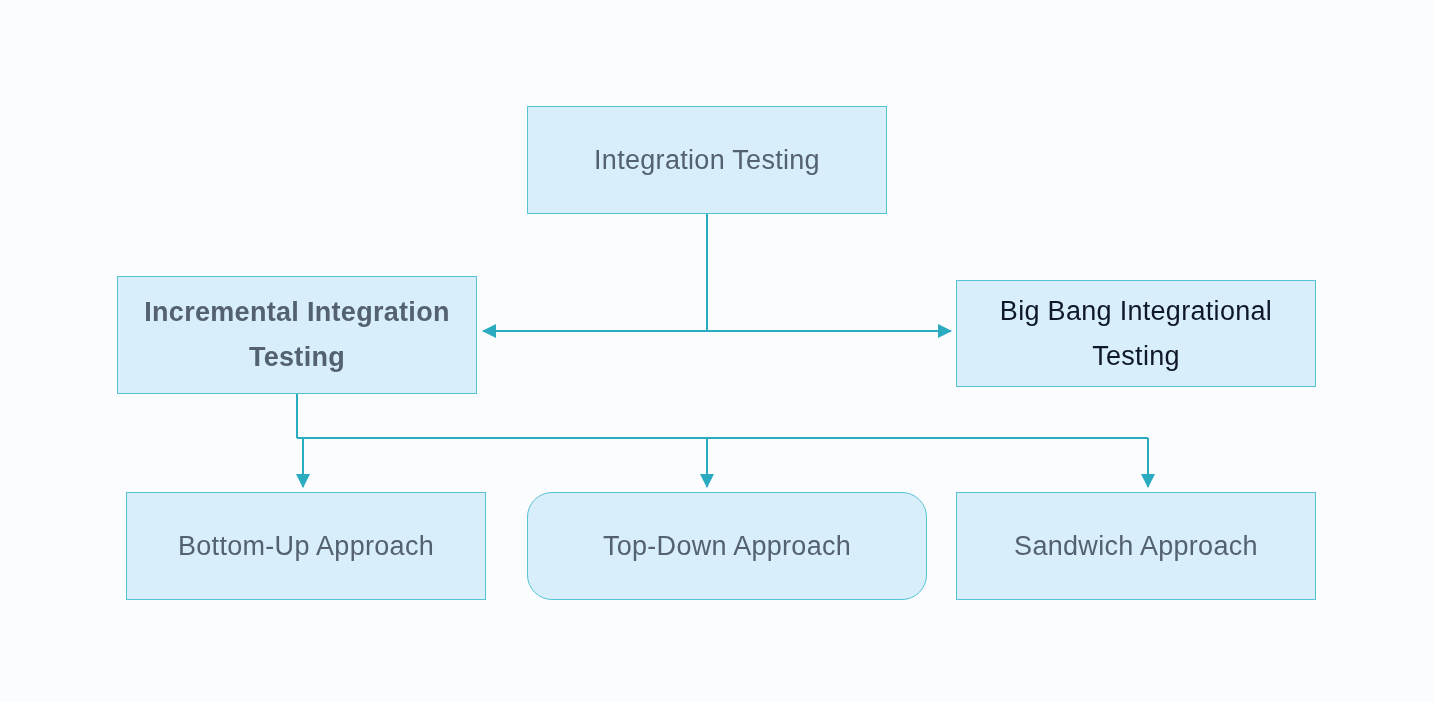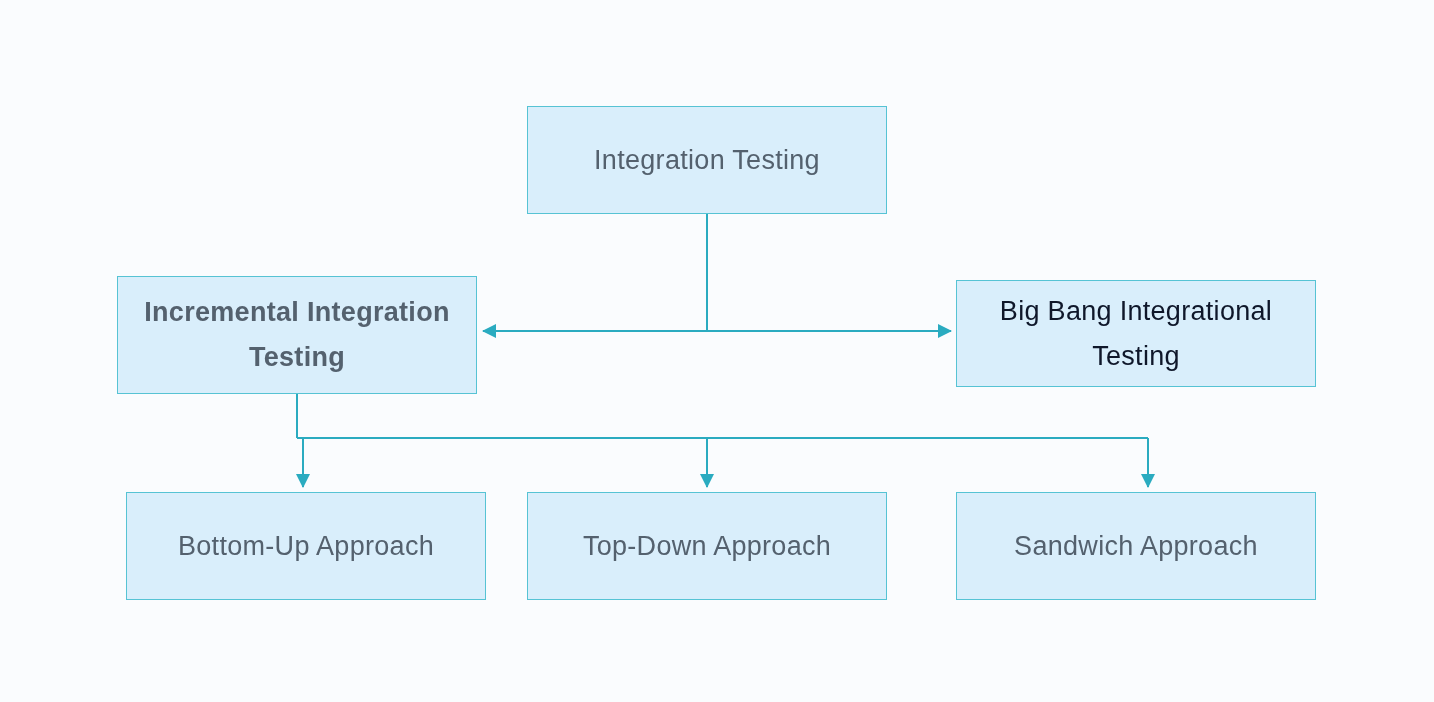--- a/index.html
+++ b/index.html
@@ -38,21 +38,21 @@
     text-align: center;
     font-size: 27px;
     line-height: 1.65;
     letter-spacing: 0.3px;
     padding: 0 24px;
   }
   .n0 { left: 527px; top: 106px;  width: 360px; height: 108px; }
   .n1 { left: 117px; top: 276px;  width: 360px; height: 118px; font-weight: bold; }
   .n2 { left: 956px; top: 280px;  width: 360px; height: 107px; }
   .n3 { left: 126px; top: 492px;  width: 360px; height: 108px; }
-  .n4 { left: 527px; top: 492px;  width: 360px; height: 108px; }
+  .n4 { left: 527px; top: 492px;  width: 400px; height: 108px; border-radius: 25px; }
   .n5 { left: 956px; top: 492px;  width: 360px; height: 108px; text-align: center; }
 </style>
 </head>
 <body>
 
 <div class="canvas" style="background-color: rgb(250, 252, 254);">
 
   <svg class="connectors" width="1434" height="702" viewBox="0 0 1434 702" xmlns="http://www.w3.org/2000/svg">
     <defs>
       <marker id="arrow" markerWidth="8" markerHeight="8" refX="6.5" refY="3.5" orient="auto" markerUnits="strokeWidth">

